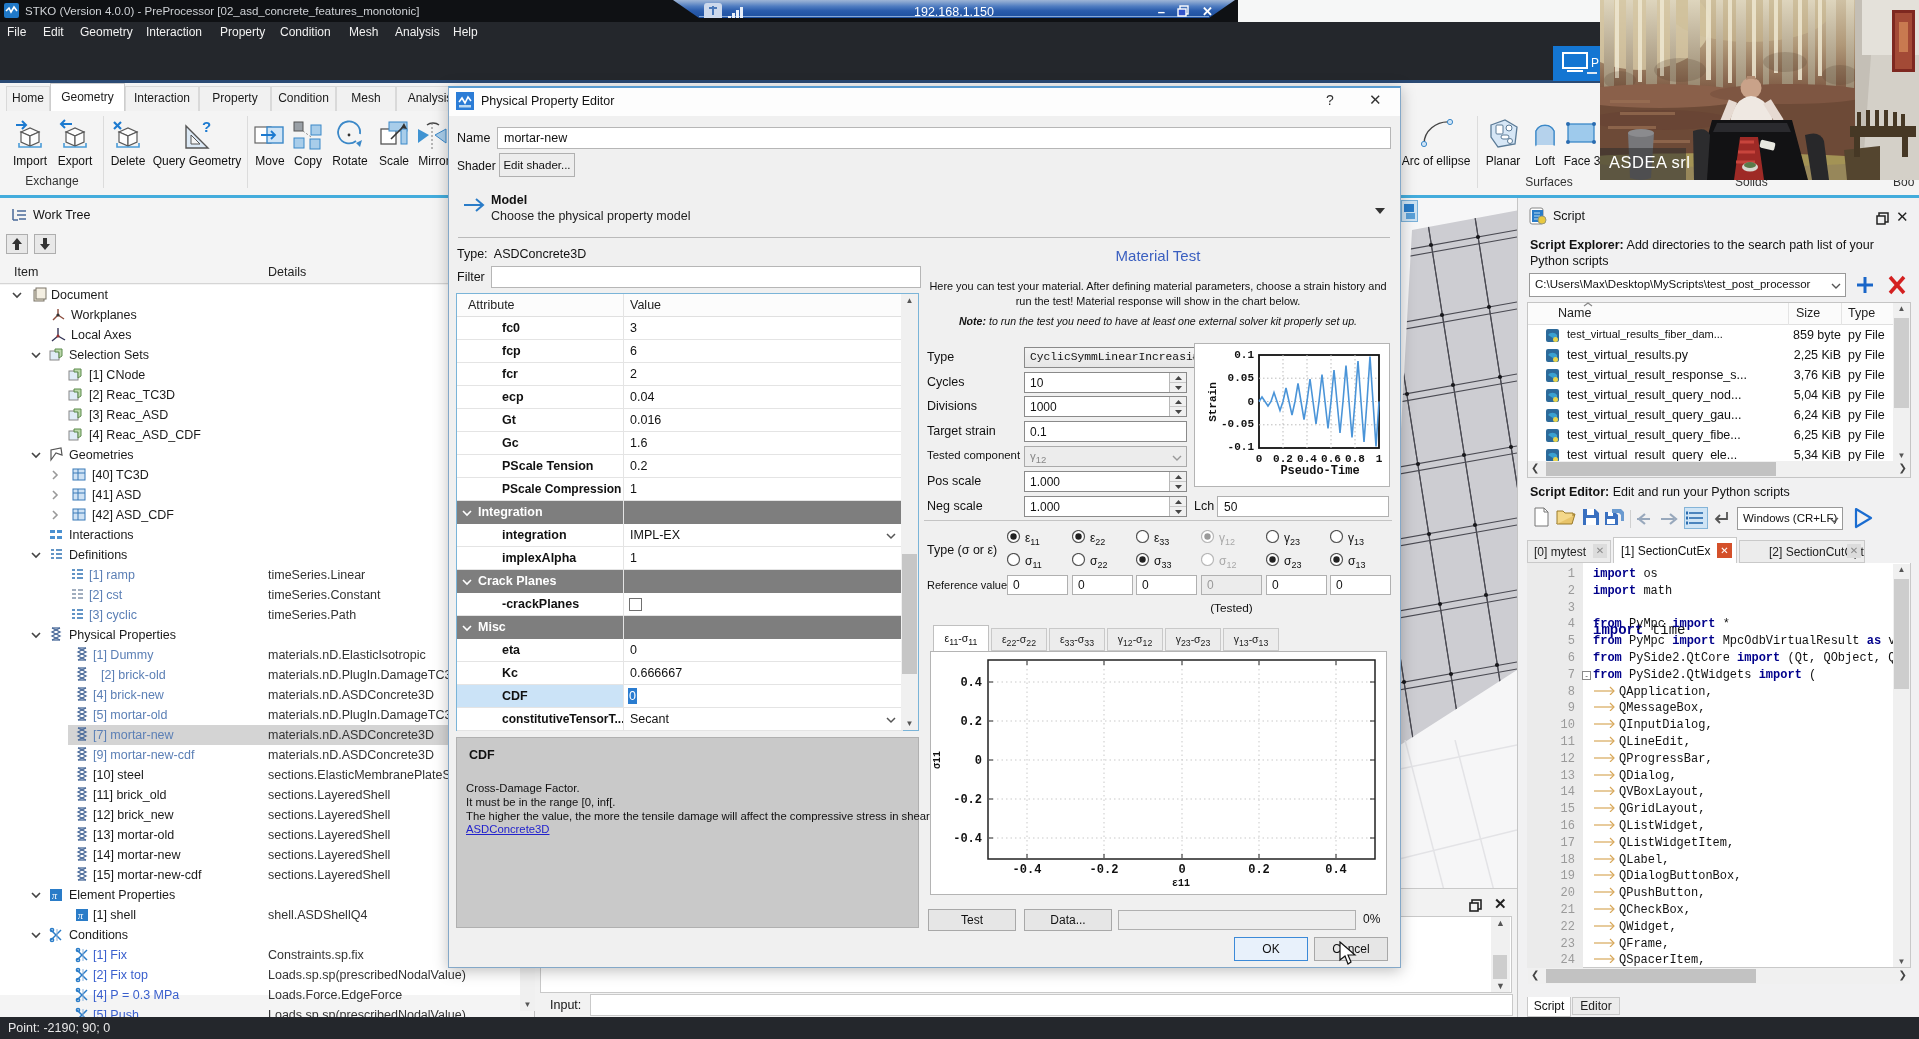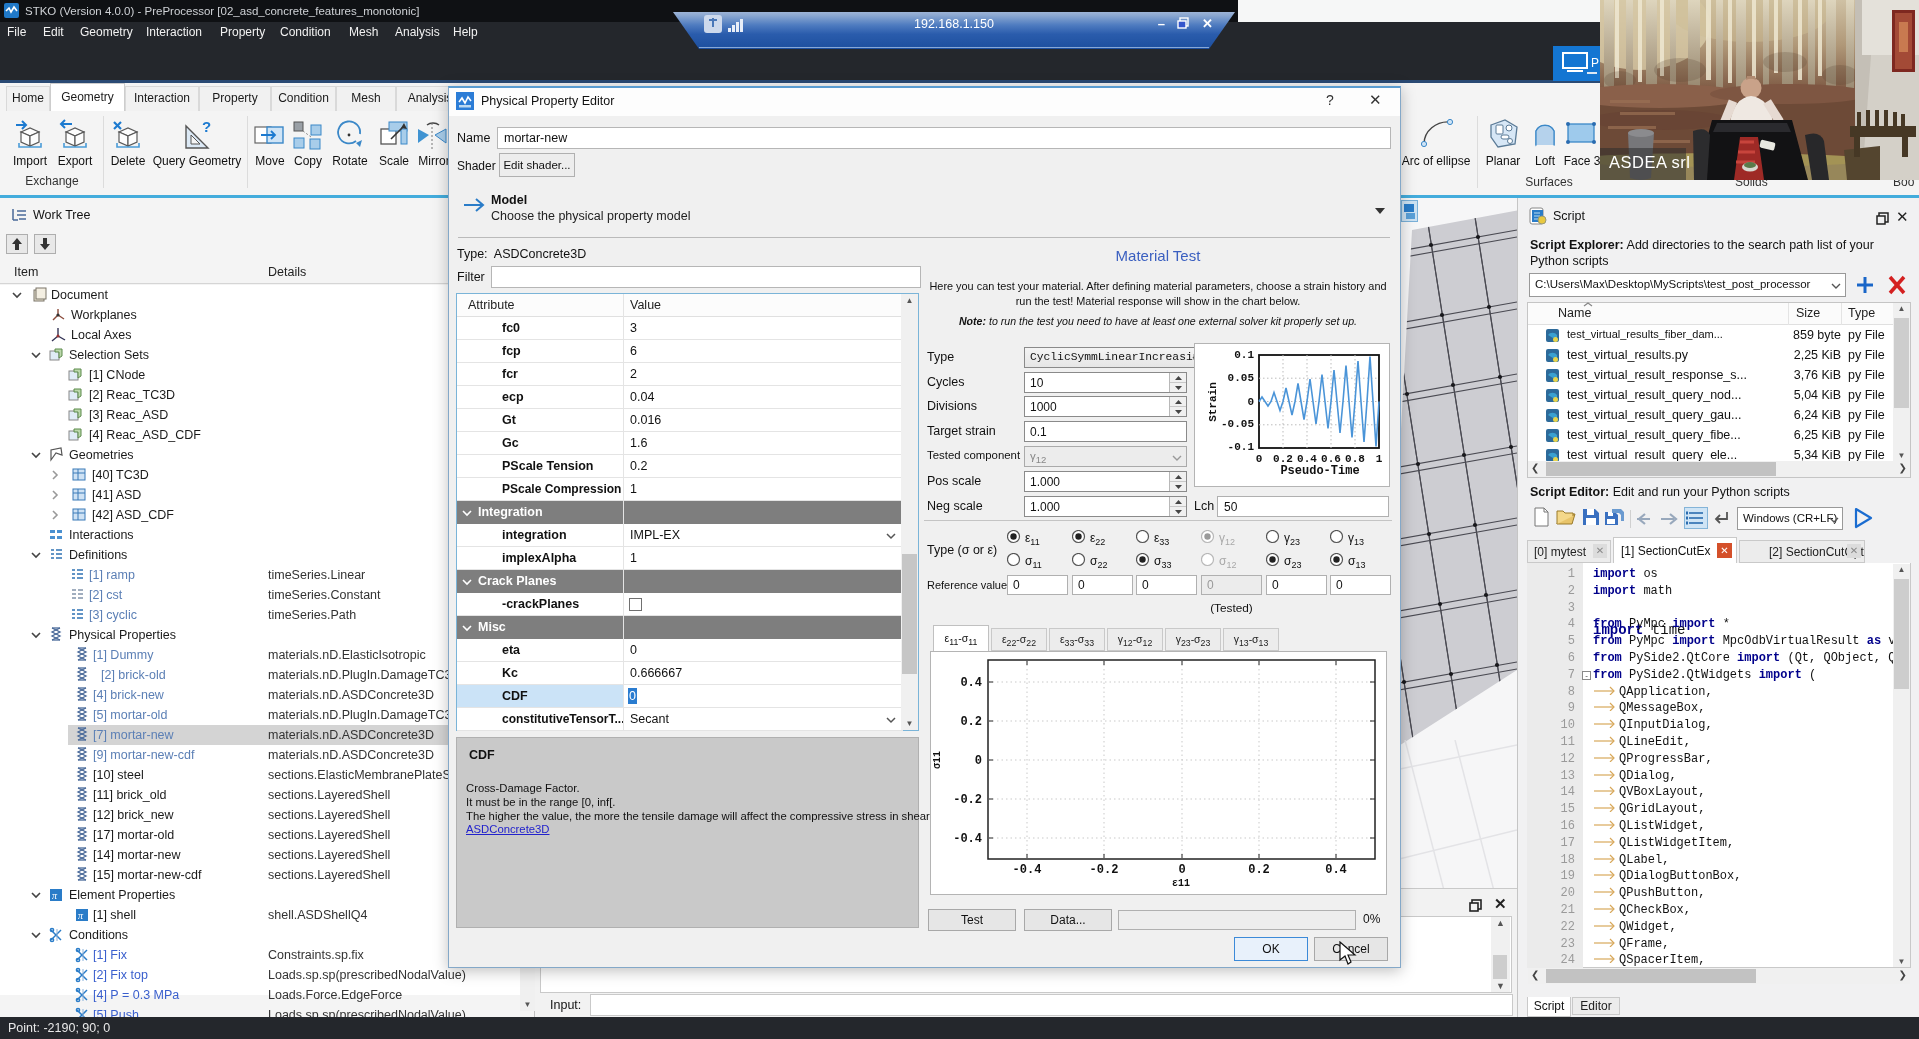--- a/index.html
+++ b/index.html
@@ -24,21 +24,21 @@
  <span style="position:absolute;left:43px;">Edit</span>
  <span style="position:absolute;left:80px;">Geometry</span>
  <span style="position:absolute;left:146px;">Interaction</span>
  <span style="position:absolute;left:220px;">Property</span>
  <span style="position:absolute;left:280px;">Condition</span>
  <span style="position:absolute;left:349px;">Mesh</span>
  <span style="position:absolute;left:395px;">Analysis</span>
  <span style="position:absolute;left:453px;">Help</span>
 </div>
 
-<div class="a" style="left:673px;top:12px;width:562px;height:37px;
+<div class="a" style="left:673px;top:0;width:562px;height:18px;
  clip-path:polygon(0 0,100% 0,calc(100% - 26px) 100%,26px 100%);
  background:linear-gradient(#9db4d6 0%,#89a6d0 10%,#4f7cc0 35%,#2a5cac 60%,#1d4f9e 100%);">
  <div style="position:absolute;left:26px;right:26px;bottom:1px;height:1px;background:#86a8d8;"></div>
  <div style="position:absolute;left:31px;top:3px;width:18px;height:18px;background:#cdd9ec;border-radius:3px;">
    <svg width="18" height="18">
         <g stroke="#4a78b8" stroke-width="2">
           <line x1="9" y1="3" x2="9" y2="12"></line>
           <line x1="5" y1="5" x2="13" y2="5"></line>
         </g>
       </svg>
@@ -577,21 +577,21 @@
 <div class="a" style="left:93px;top:808px;font-size:12.5px;color:#1a1a1a;white-space:nowrap;">[12] brick_new</div>
 <div class="a" style="left:268px;top:808px;font-size:12.5px;color:#333;white-space:nowrap;">sections.LayeredShell</div>
 <svg class="a" style="left:75px;top:827px;opacity:1.0;" width="15" height="16">
     <g stroke="#4a6a9a" stroke-width="1.3" fill="none">
       <path d="M3,1 L11,5 L3,9 L11,13"></path>
       <path d="M11,1 L3,5 L11,9 L3,13"></path>
       <line x1="3" y1="1" x2="11" y2="1"></line>
       <line x1="3" y1="13" x2="11" y2="13"></line>
     </g>
   </svg>
-<div class="a" style="left:93px;top:828px;font-size:12.5px;color:#1a1a1a;white-space:nowrap;">[17] mortar-old</div>
+<div class="a" style="left:93px;top:828px;font-size:12.5px;color:#1a1a1a;white-space:nowrap;">[13] mortar-old</div>
 <div class="a" style="left:268px;top:828px;font-size:12.5px;color:#333;white-space:nowrap;">sections.LayeredShell</div>
 <svg class="a" style="left:75px;top:847px;opacity:1.0;" width="15" height="16">
     <g stroke="#4a6a9a" stroke-width="1.3" fill="none">
       <path d="M3,1 L11,5 L3,9 L11,13"></path>
       <path d="M11,1 L3,5 L11,9 L3,13"></path>
       <line x1="3" y1="1" x2="11" y2="1"></line>
       <line x1="3" y1="13" x2="11" y2="13"></line>
     </g>
   </svg>
 <div class="a" style="left:93px;top:848px;font-size:12.5px;color:#1a1a1a;white-space:nowrap;">[14] mortar-new</div>

